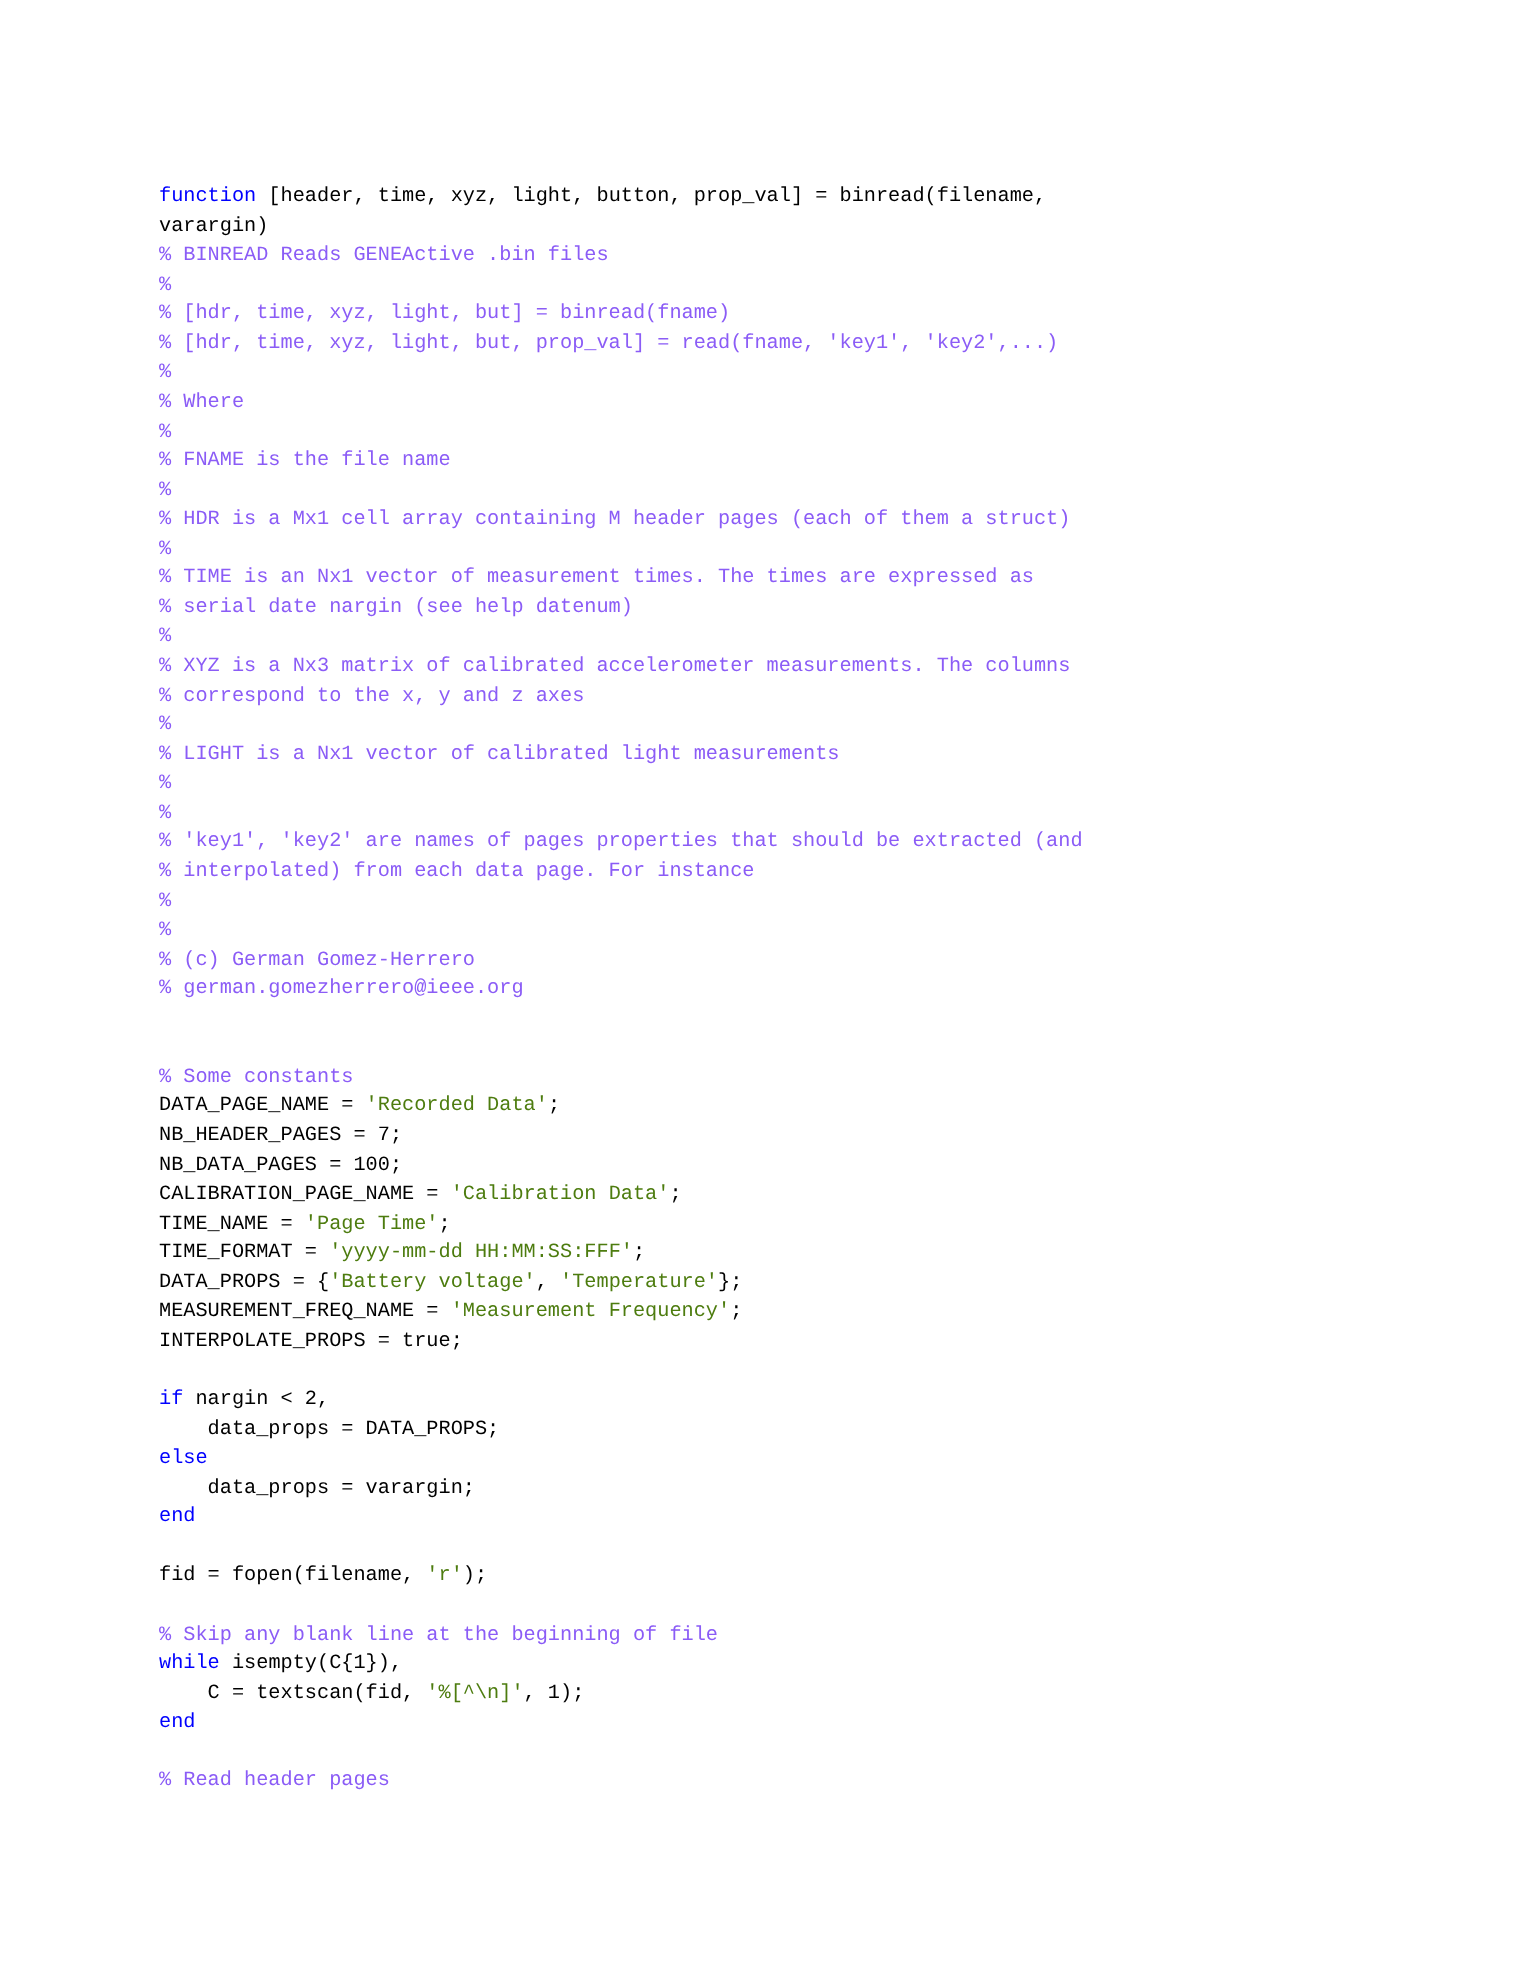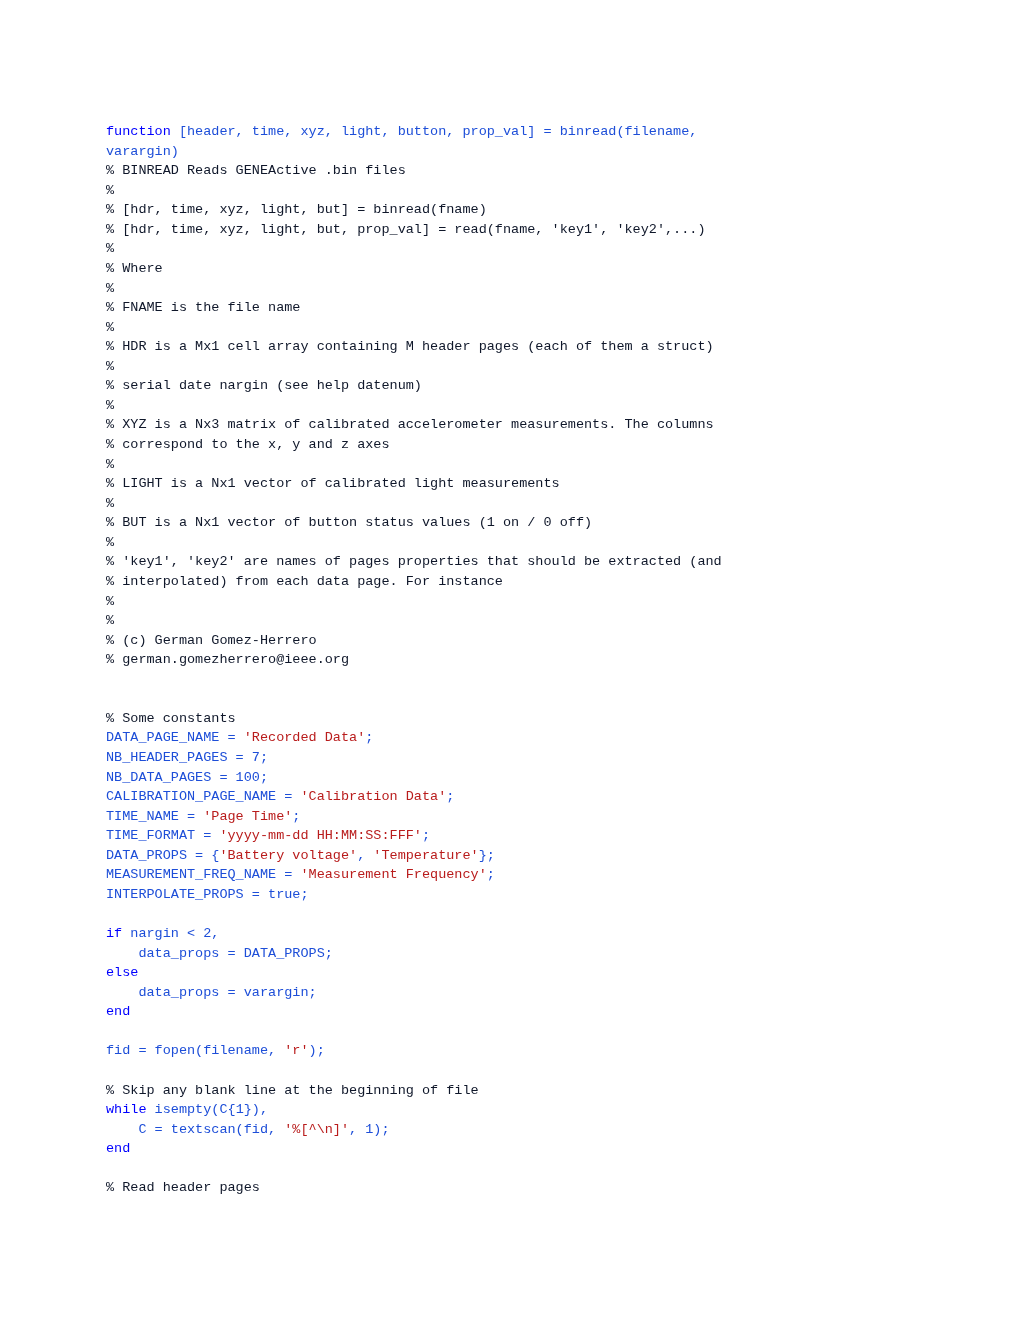--- a/index.html
+++ b/index.html
@@ -17,50 +17,50 @@
       box-sizing: border-box;
     }
     .line {
       white-space: pre;
       min-height: 1.45em;
     }
     .t {
       white-space: pre;
     }
     .kw { color: #0000ff; }
-    .com { color: #0f172a; }
-    .str { color: #b91c1c; }
-    .def { color: #1d4ed8; font-family: Liberation Mono, monospace; }
+    .com { color: #8b5cf6; }
+    .str { color: #4d7c0f; }
+    .def { color: #000000; font-family: Liberation Mono, monospace; }
   </style>
 </head>
 <body>
 
 <div class="page">
   <div id="code-container">
       <div class="line"><span class="t kw">function</span><span class="t def"> [header, time, xyz, light, button, prop_val] = binread(filename, </span></div>
       <div class="line"><span class="t def">varargin)</span></div>
       <div class="line"><span class="t com">% BINREAD Reads GENEActive .bin files</span></div>
       <div class="line"><span class="t com">%</span></div>
       <div class="line"><span class="t com">% [hdr, time, xyz, light, but] = binread(fname)</span></div>
       <div class="line"><span class="t com">% [hdr, time, xyz, light, but, prop_val] = read(fname, 'key1', 'key2',...)</span></div>
       <div class="line"><span class="t com">%</span></div>
       <div class="line"><span class="t com">% Where</span></div>
       <div class="line"><span class="t com">%</span></div>
       <div class="line"><span class="t com">% FNAME is the file name</span></div>
       <div class="line"><span class="t com">%</span></div>
       <div class="line"><span class="t com">% HDR is a Mx1 cell array containing M header pages (each of them a struct)</span></div>
       <div class="line"><span class="t com">%</span></div>
+      <div class="line"><span class="t com">% TIME is an Nx1 vector of measurement times. The times are expressed as</span></div>
       <div class="line"><span class="t com">% serial date nargin (see help datenum)</span></div>
       <div class="line"><span class="t com">%</span></div>
       <div class="line"><span class="t com">% XYZ is a Nx3 matrix of calibrated accelerometer measurements. The columns</span></div>
       <div class="line"><span class="t com">% correspond to the x, y and z axes</span></div>
       <div class="line"><span class="t com">%</span></div>
       <div class="line"><span class="t com">% LIGHT is a Nx1 vector of calibrated light measurements</span></div>
       <div class="line"><span class="t com">%</span></div>
-      <div class="line"><span class="t com">% BUT is a Nx1 vector of button status values (1 on / 0 off)</span></div>
       <div class="line"><span class="t com">%</span></div>
       <div class="line"><span class="t com">% 'key1', 'key2' are names of pages properties that should be extracted (and</span></div>
       <div class="line"><span class="t com">% interpolated) from each data page. For instance</span></div>
       <div class="line"><span class="t com">%</span></div>
       <div class="line"><span class="t com">%</span></div>
       <div class="line"><span class="t com">% (c) German Gomez-Herrero</span></div>
       <div class="line"><span class="t com">% german.gomezherrero@ieee.org</span></div>
       <div class="line">&nbsp;</div>
       <div class="line">&nbsp;</div>
       <div class="line"><span class="t com">% Some constants</span></div>

